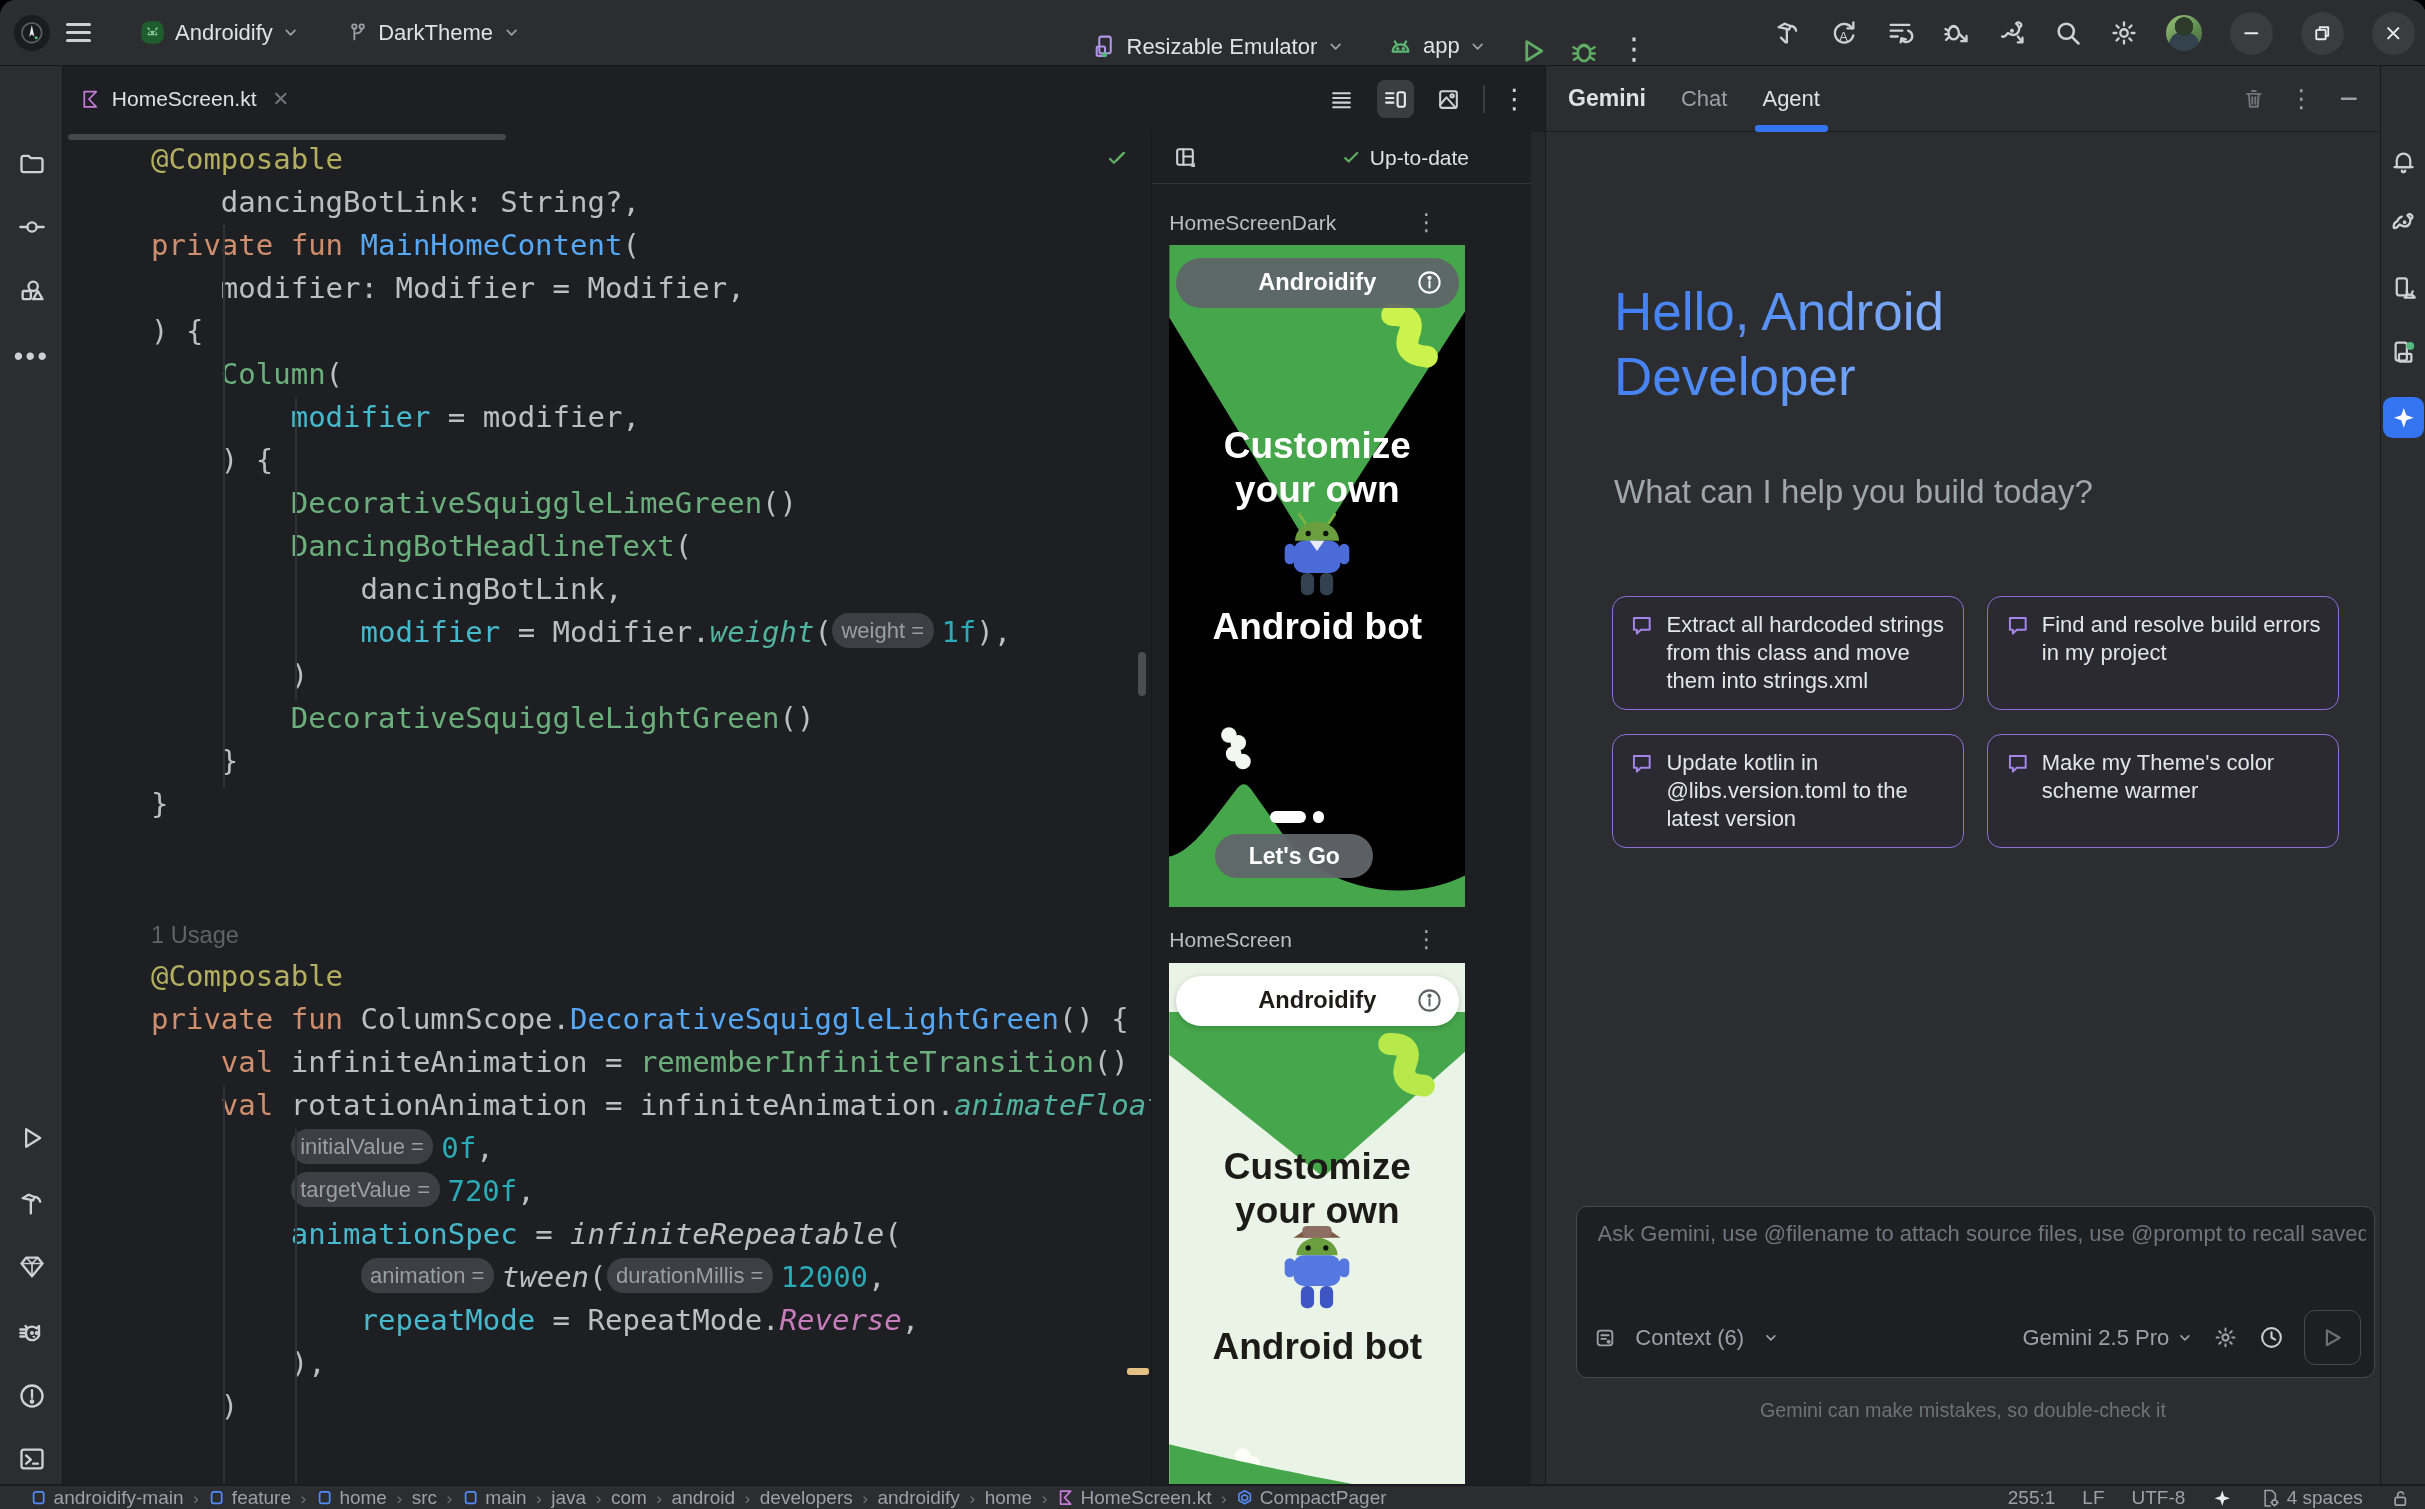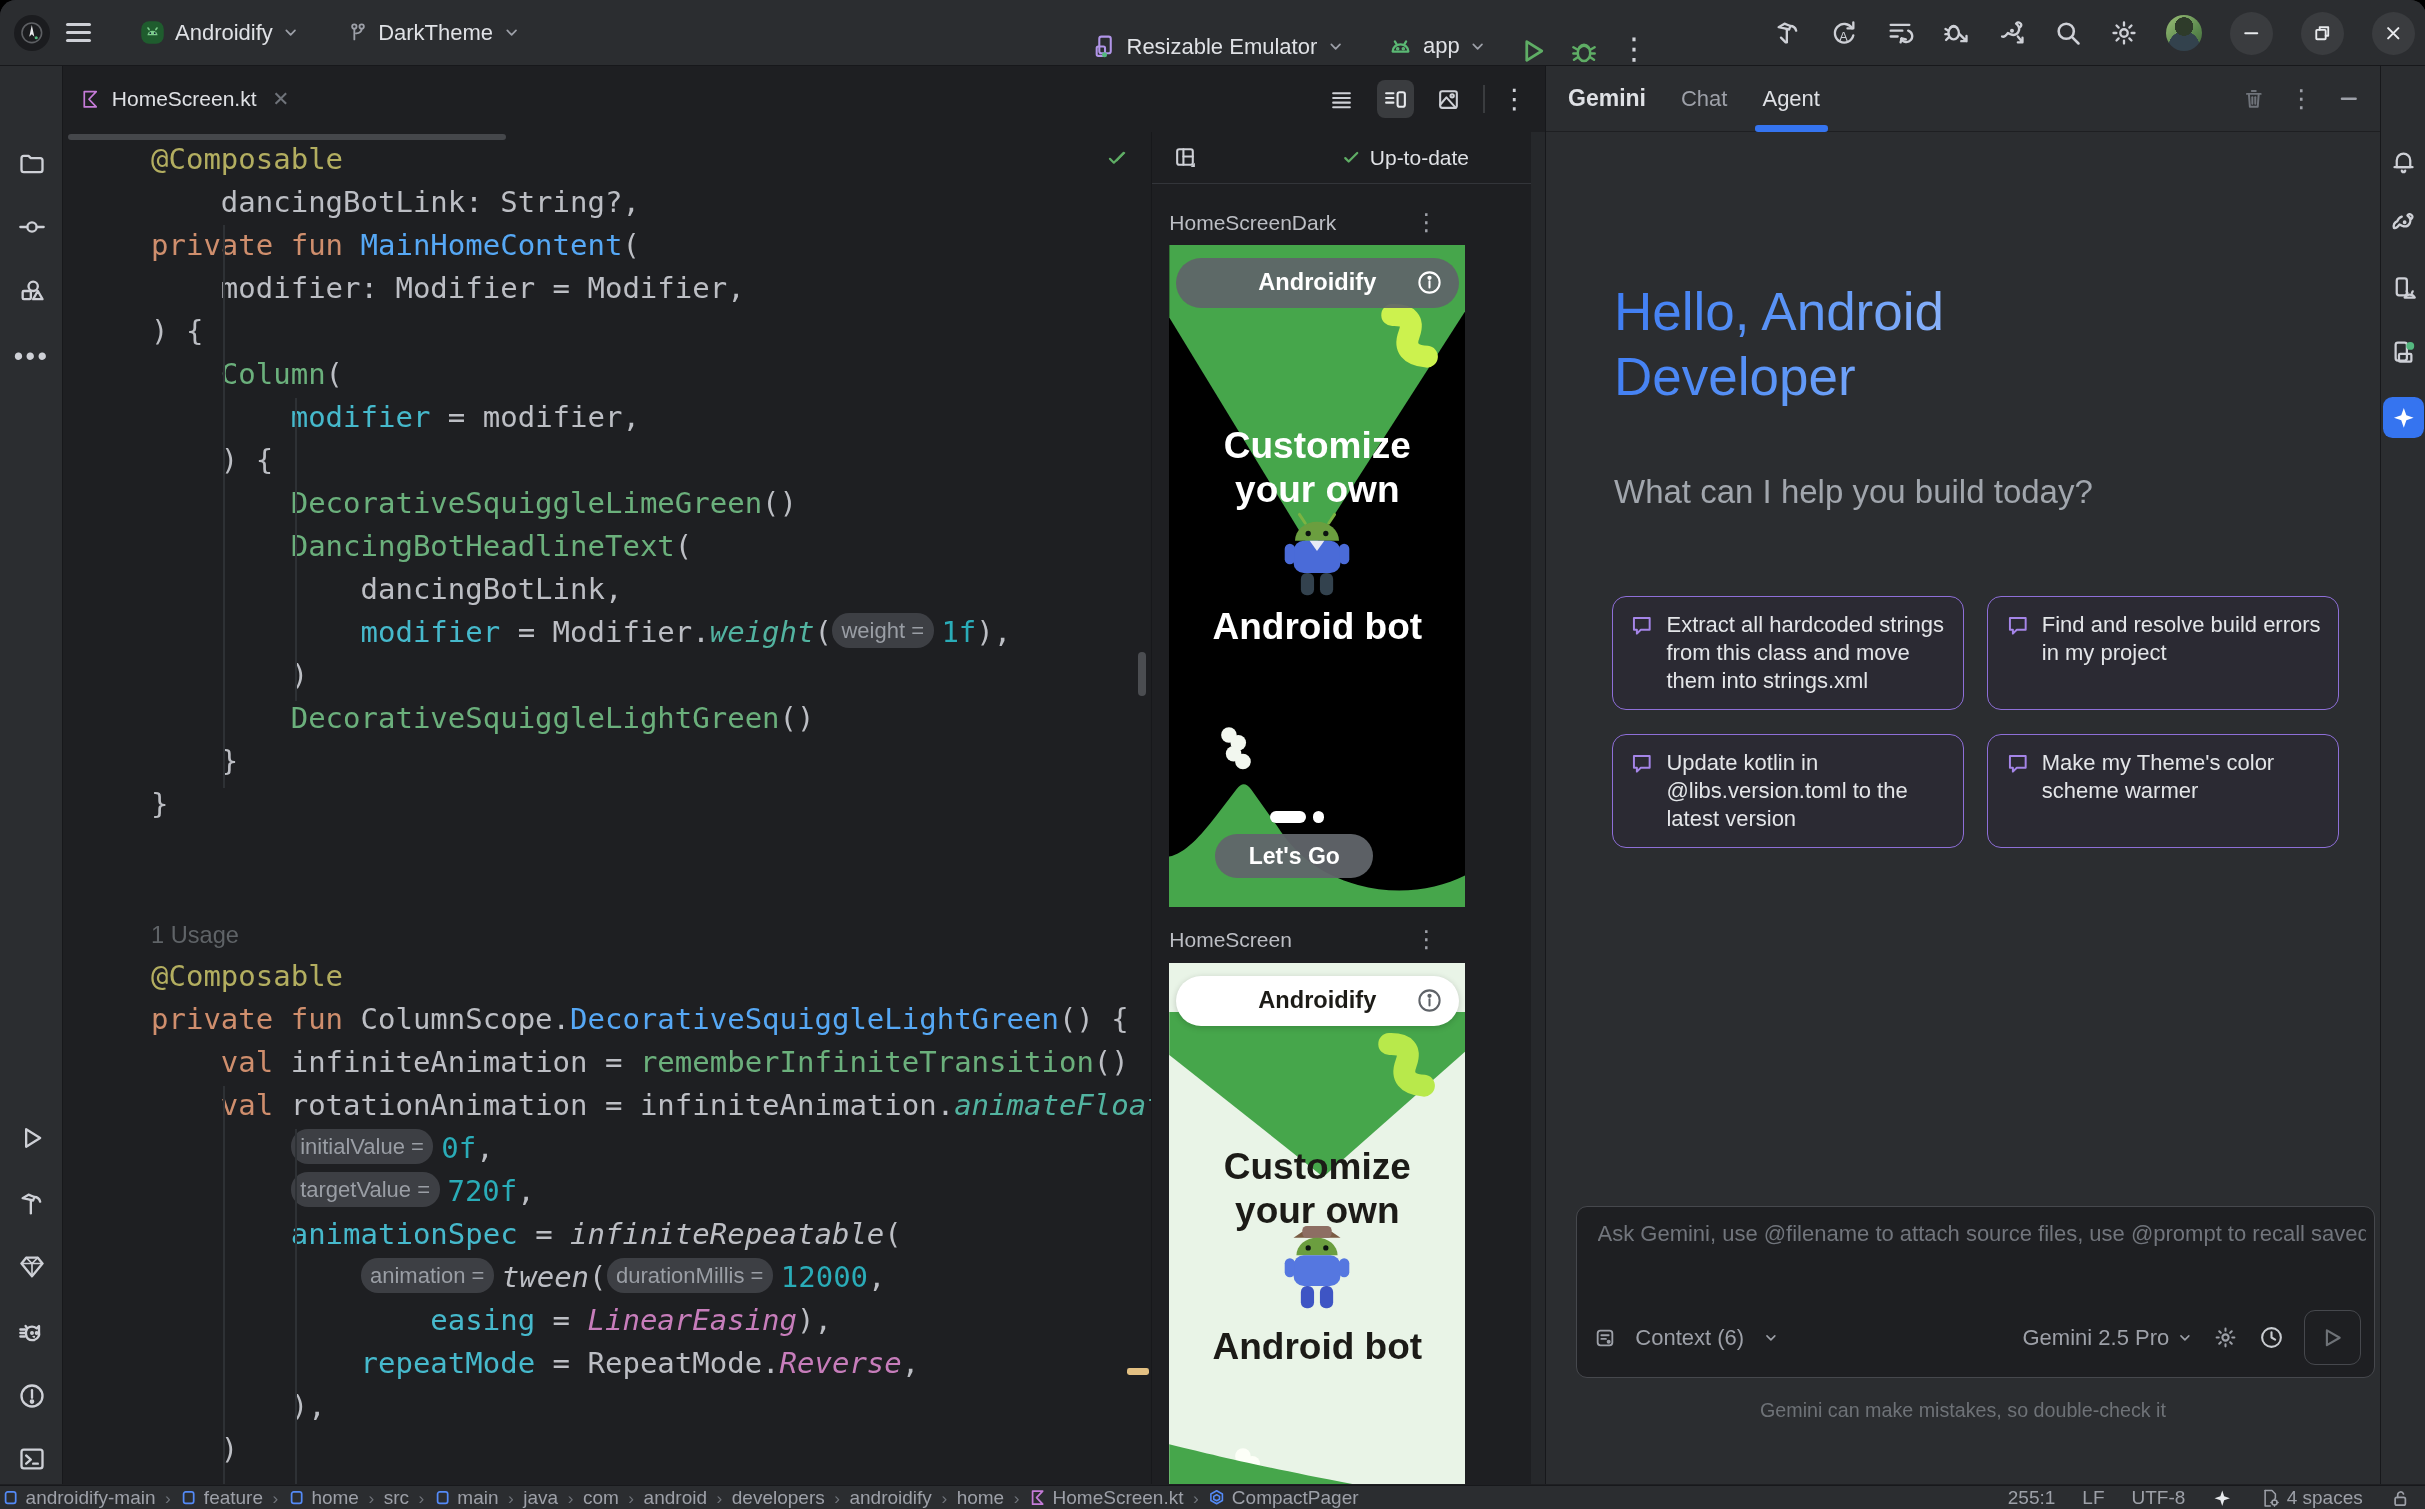--- a/index.html
+++ b/index.html
@@ -106,21 +106,21 @@
   #gem-placeholder{position:absolute;left:20.5px;right:7.9px;top:14px;color:#71757C;font-size:22px;white-space:nowrap;overflow:hidden;}
   #gem-input-bottom{position:absolute;left:17.3px;right:12.6px;bottom:11px;height:57px;display:flex;align-items:center;}
   #context-btn{display:flex;align-items:center;gap:19px;color:#9DA0A8;font-size:22px;}
   #gem-input-right{position:absolute;right:0;display:flex;align-items:center;gap:20.5px;}
   #model-btn{display:flex;align-items:center;gap:7.9px;color:#9DA0A8;font-size:22px;}
   #send-btn{width:57px;height:55px;border:1.6px solid #46484D;border-radius:11px;display:flex;align-items:center;justify-content:center;}
   #gem-disclaimer{position:absolute;left:0;top:1333px;width:100%;text-align:center;color:#6E7277;font-size:19.7px;}
 
   
   #statusbar{position:absolute;left:0;top:1485px;width:2426px;height:25px;background:#2B2D30;border-top:1.6px solid #17181B;display:flex;align-items:center;color:#9DA0A8;font-size:19px;}
-  #breadcrumbs{display:flex;align-items:center;gap:9.5px;padding-left:2px;white-space:nowrap;}
+  #breadcrumbs{display:flex;align-items:center;gap:9.5px;padding-left:14px;white-space:nowrap;margin-left:16px;}
   .bc-item{display:flex;align-items:center;gap:6.3px;}
   .bc-sep{color:#6F737A;font-size:17.3px;}
   #status-right{position:absolute;right:15.8px;display:flex;align-items:center;gap:27px;}
 </style>
 </head>
 <body>
 
 <div id="root">
 
   <div id="toolbar">
@@ -435,21 +435,20 @@
         <div class="cl"></div>
         <div class="cl"><span class="tk-us">1 Usage</span></div>
         <div class="cl"><span class="tk-ann">@Composable</span></div>
         <div class="cl"><span class="tk-kw">private fun </span><span class="tk-p">ColumnScope.</span><span class="tk-fn">DecorativeSquiggleLightGreen</span><span class="tk-p">() {</span></div>
         <div class="cl"><span class="tk-p">    </span><span class="tk-kw">val</span><span class="tk-p"> infiniteAnimation = </span><span class="tk-cc">rememberInfiniteTransition</span><span class="tk-p">()</span></div>
         <div class="cl"><span class="tk-p">    </span><span class="tk-kw">val</span><span class="tk-p"> rotationAnimation = infiniteAnimation.</span><span class="tk-ext">animateFloat</span></div>
         <div class="cl"><span class="tk-p">        </span><span class="chip">initialValue =</span><span class="tk-num">0f</span><span class="tk-p">,</span></div>
         <div class="cl"><span class="tk-p">        </span><span class="chip">targetValue =</span><span class="tk-num">720f</span><span class="tk-p">,</span></div>
         <div class="cl"><span class="tk-p">        </span><span class="tk-na">animationSpec</span><span class="tk-p"> = </span><span class="tk-it">infiniteRepeatable</span><span class="tk-p">(</span></div>
         <div class="cl"><span class="tk-p">            </span><span class="chip">animation =</span><span class="tk-it">tween</span><span class="tk-p">(</span><span class="chip">durationMillis =</span><span class="tk-num">12000</span><span class="tk-p">,</span></div>
-        <div class="cl"><span class="tk-p">                </span><span class="tk-na">easing</span><span class="tk-p"> = </span><span class="tk-enum">LinearEasing</span><span class="tk-p">),</span></div>
         <div class="cl"><span class="tk-p">            </span><span class="tk-na">repeatMode</span><span class="tk-p"> = RepeatMode.</span><span class="tk-enum">Reverse</span><span class="tk-p">,</span></div>
         <div class="cl"><span class="tk-p">        ),</span></div>
         <div class="cl"><span class="tk-p">    )</span></div>
       </div>
     <div class="guide" style="left:160px;top:93px;height:563px;"></div>
     <div class="guide" style="left:232px;top:266px;height:303px;"></div>
     <div class="guide" style="left:160px;top:954px;height:493px;"></div>
     <div class="guide" style="left:232px;top:997px;height:363px;"></div>
     <span id="inspect-check" class="icn">
         <svg width="23.6" height="23.6" viewBox="0 0 24 24" fill="none" stroke="#5FAD65" stroke-width="2.2">

